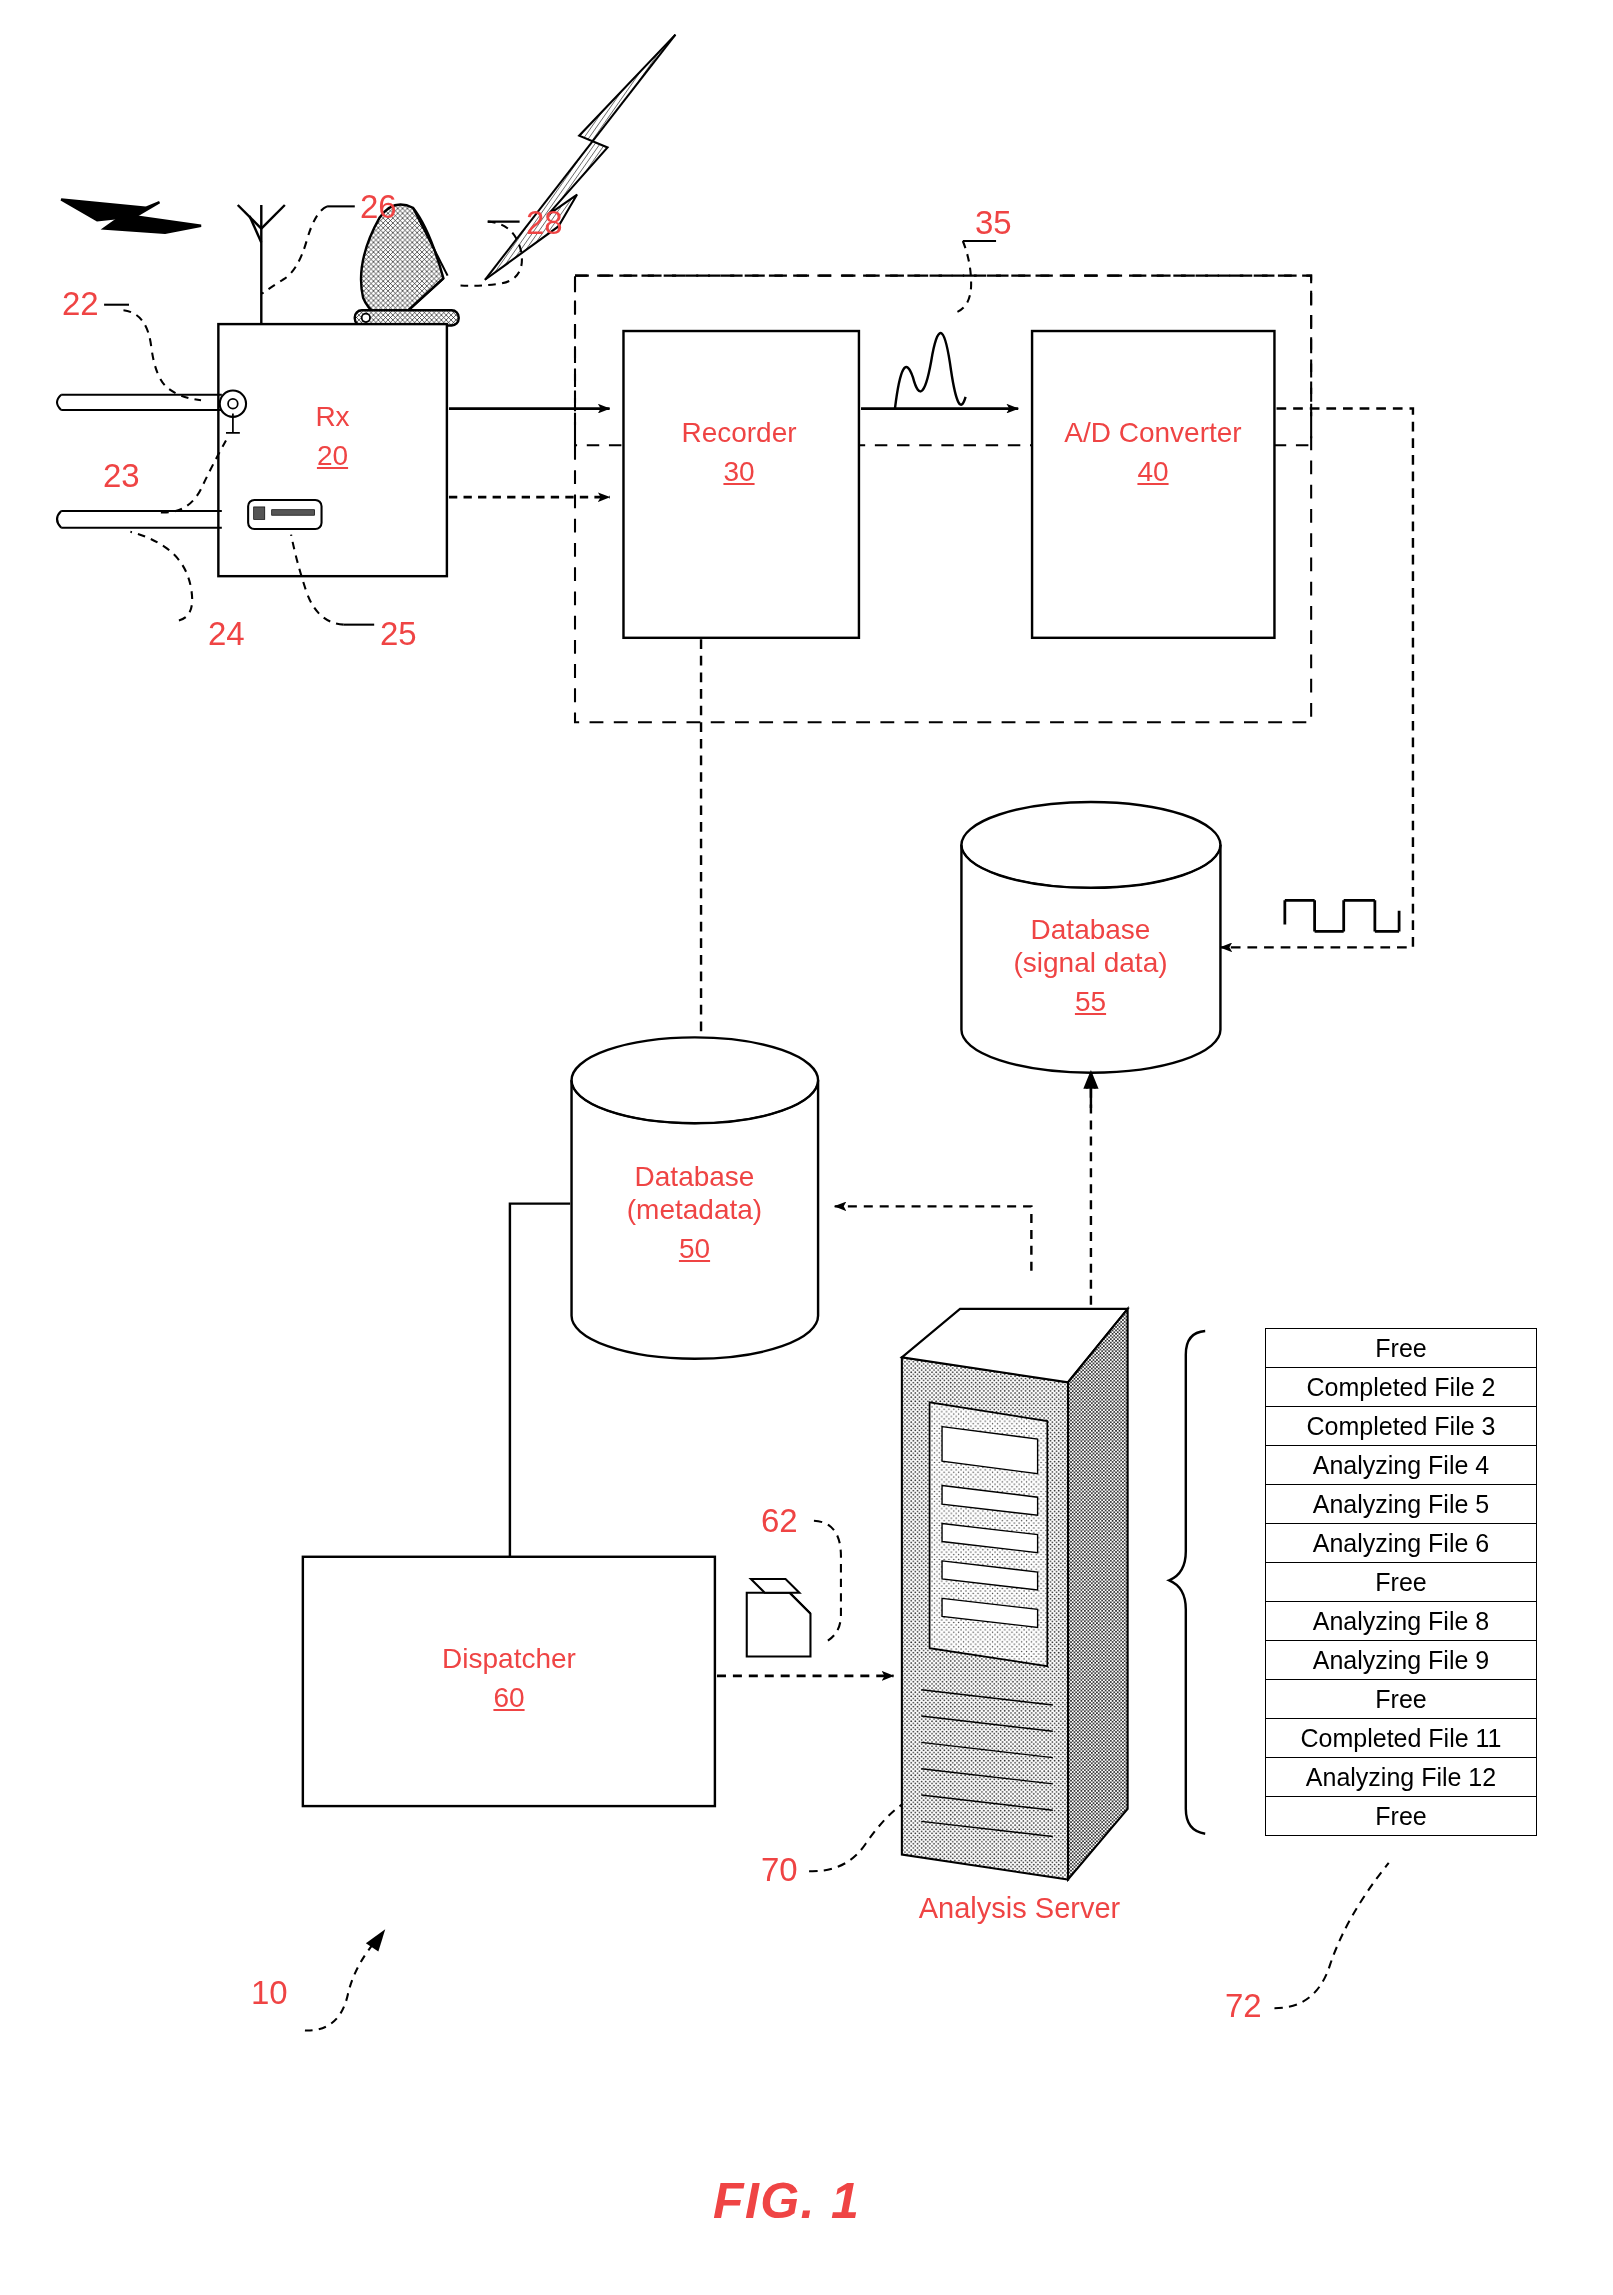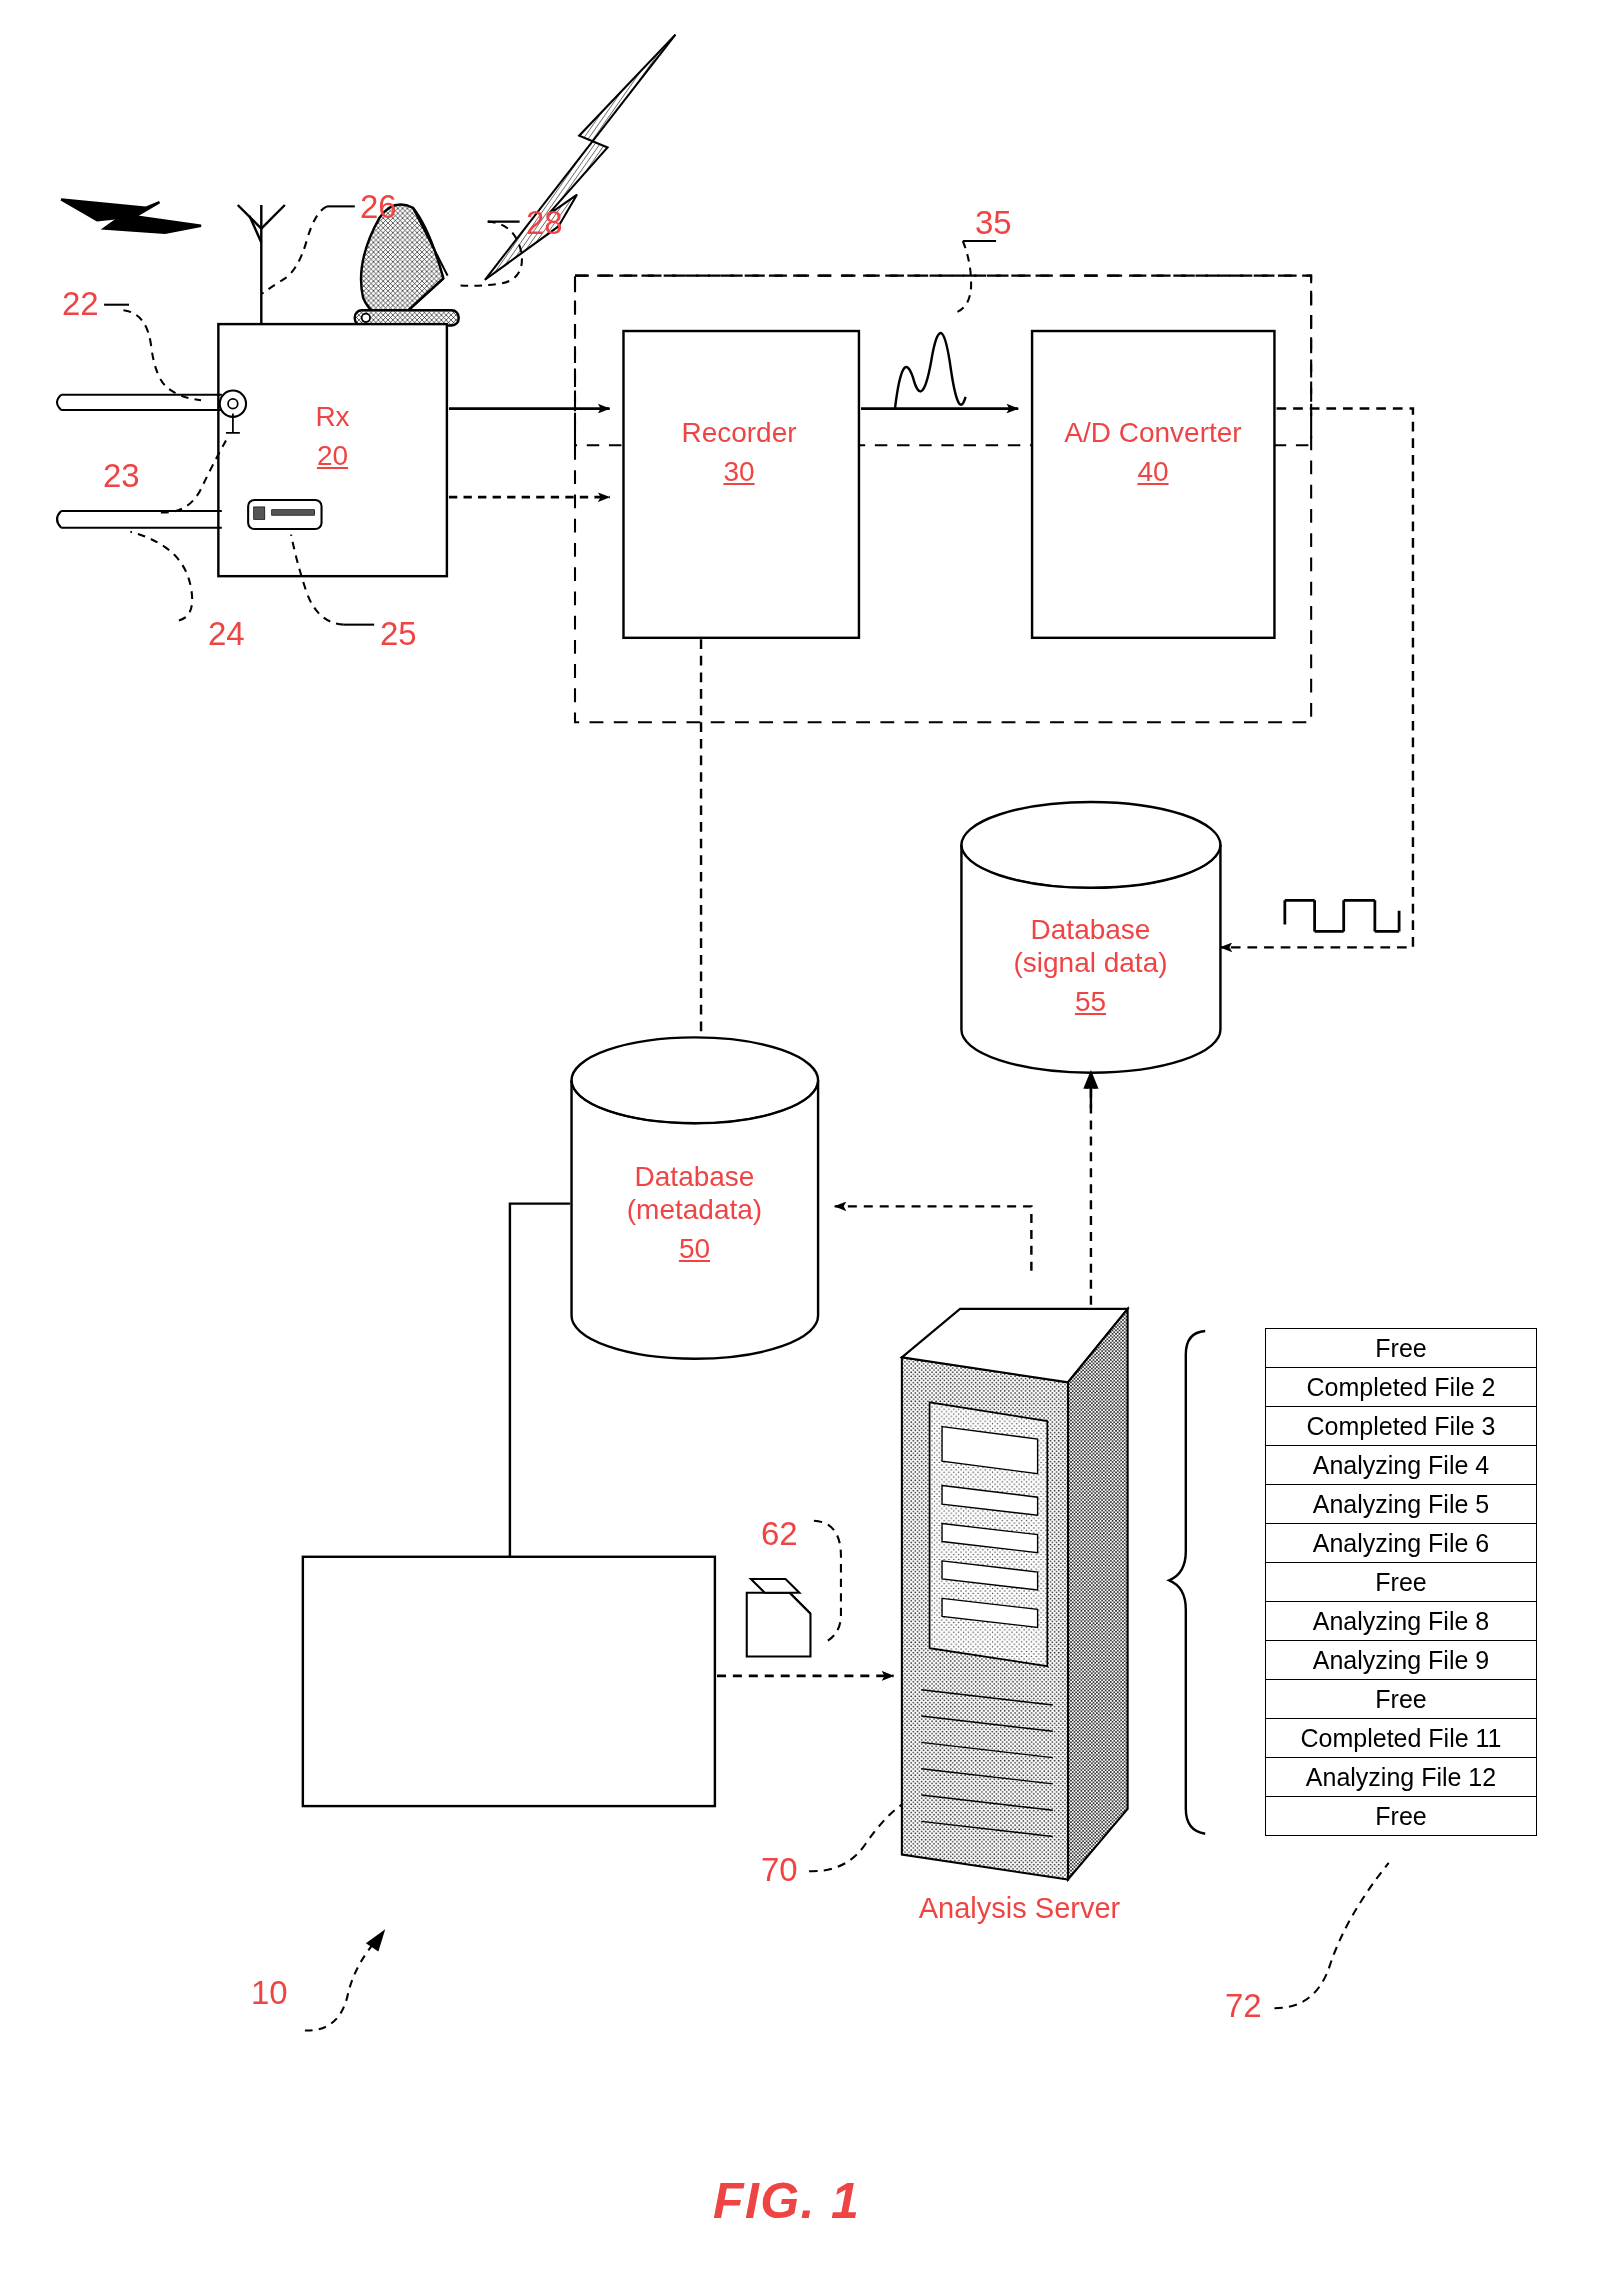--- a/index.html
+++ b/index.html
@@ -312,40 +312,44 @@
     <span>(metadata)</span>
     <span class="num">50</span>
   </div>
 
   <div class="lbl box-label" style="left:961px; top:913px; width:259px;">
     <span>Database</span><br>
     <span>(signal data)</span>
     <span class="num">55</span>
   </div>
 
+  <div class="lbl box-label" style="left:303px; top:1642px; width:412px;">
+    <span>Dispatcher</span>
+    <span class="num">60</span>
+  </div>
 
   <div class="lbl server-caption" style="left:874px; top:1891px; width:291px; text-align:center;">
     <span>Analysis Server</span>
   </div>
 
   <div class="lbl refnum" style="left:62px; top:285px;">22</div>
 
   <div class="lbl refnum" style="left:103px; top:457px;">23</div>
 
   <div class="lbl refnum" style="left:208px; top:615px;">24</div>
 
   <div class="lbl refnum" style="left:380px; top:615px;text-align:right;">25</div>
 
   <div class="lbl refnum" style="left:360px; top:188px;">26</div>
 
   <div class="lbl refnum" style="left:526px; top:204px;">28</div>
 
   <div class="lbl refnum" style="left:975px; top:204px;">35</div>
 
-  <div class="lbl refnum" style="left:761px; top:1502px;margin-top:13px;">62</div>
+  <div class="lbl refnum" style="left:761px; top:1502px;">62</div>
 
   <div class="lbl refnum" style="left:761px; top:1851px;">70</div>
 
   <div class="lbl refnum" style="left:1225px; top:1987px;">72</div>
 
   <div class="lbl refnum" style="left:251px; top:1966px;margin-top:8px;">10</div>
 
   <div id="slot-table">
     <div class="slot-row">
         <span>Free</span>

